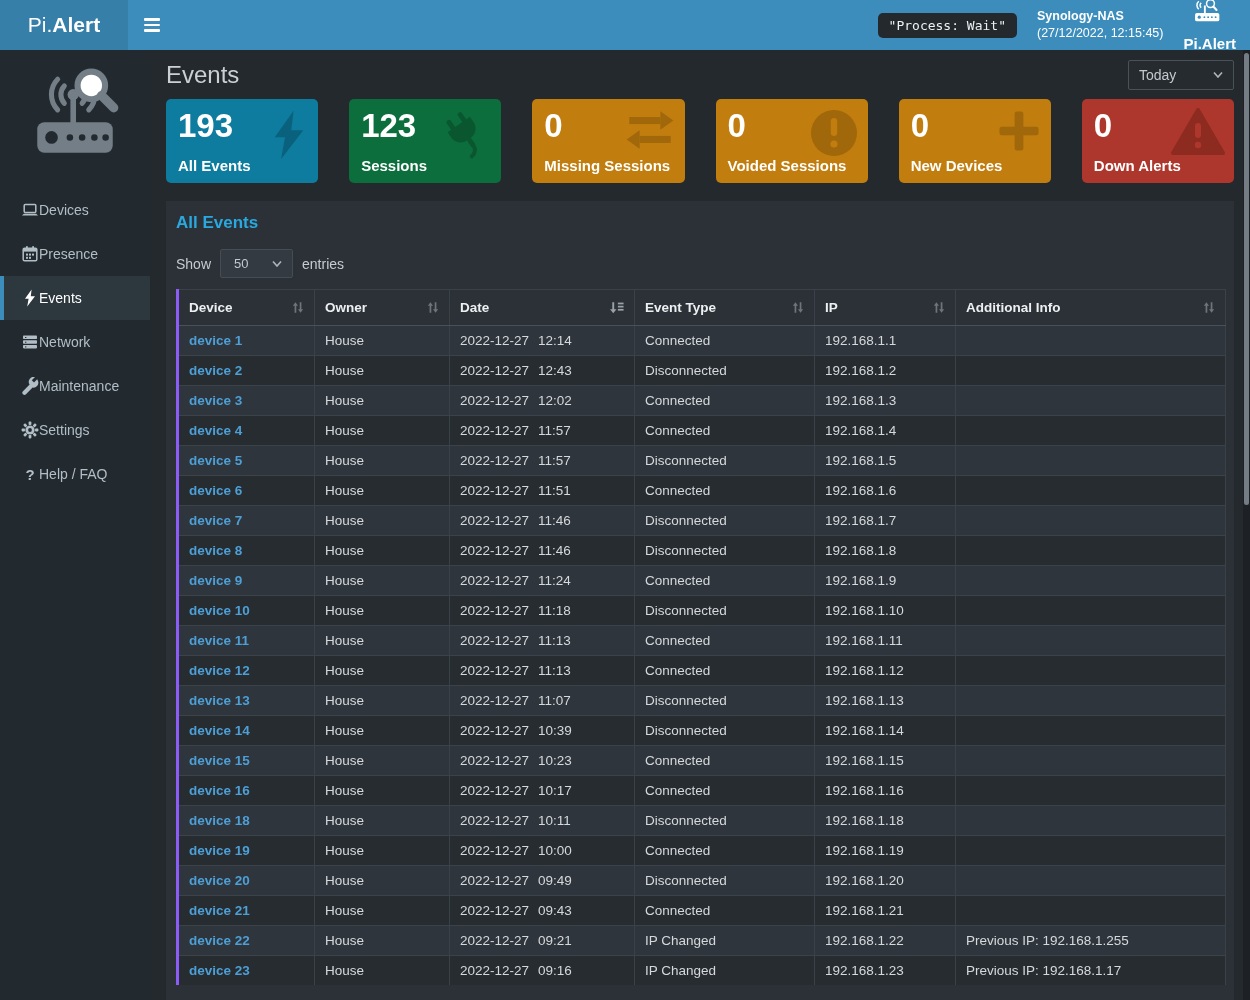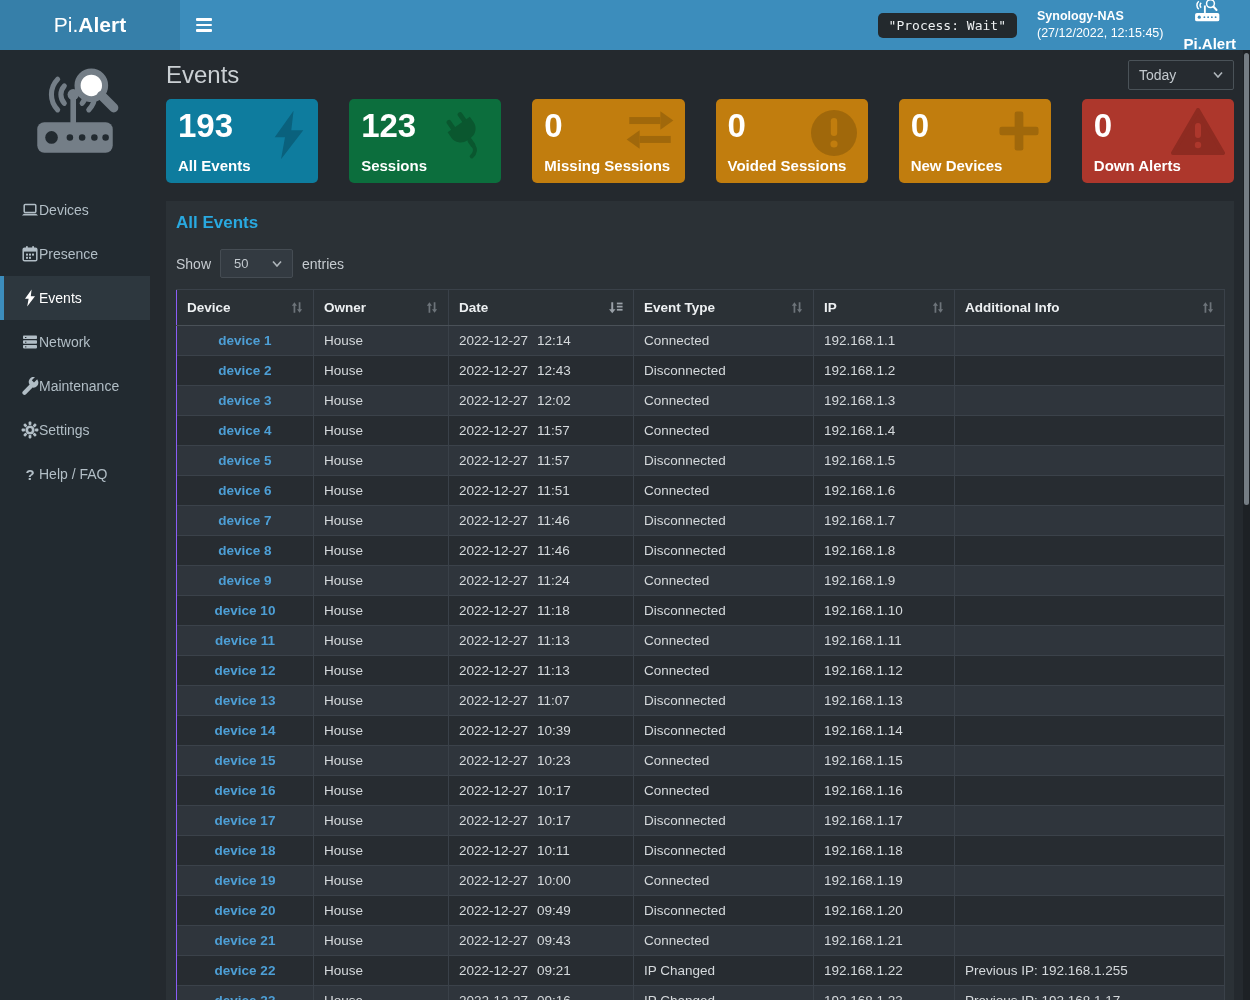--- a/index.html
+++ b/index.html
@@ -1,21 +1,21 @@
 <!DOCTYPE html>
 <html><head>
 <meta charset="utf-8">
 <style>
   * { margin:0; padding:0; box-sizing:border-box; }
   html,body { width:1250px; height:1000px; overflow:hidden; }
   body { position:relative; background:#24292e; font-family:"Liberation Sans", sans-serif; }
 
   
   .navbar { position:absolute; top:0; left:0; width:1250px; height:50px; background:#3c8dbc; display:flex; z-index:5; }
-  .brand { width:180px; height:50px; background:#367fa9; color:#fff; font-size:21px; display:flex; align-items:center; justify-content:center; }
+  .brand { width:128px; height:50px; background:#367fa9; color:#fff; font-size:21px; display:flex; align-items:center; justify-content:center; }
   .brand b { font-weight:bold; }
   .nav-main { flex:1; display:flex; align-items:center; justify-content:space-between; padding:0 12px 0 6px; }
   .hamburger { width:36px; height:36px; display:flex; flex-direction:column; justify-content:center; gap:3px; padding-left:10px; cursor:pointer; }
   .hamburger i { display:block; width:16px; height:2.5px; background:#fff; border-radius:1px; }
   .nav-right { display:flex; align-items:center; gap:20px; }
   .proc-badge { background:#23292d; color:#eef1f2; font-family:"DejaVu Sans Mono", monospace; font-size:13px; padding:5px 11px; border-radius:5px; letter-spacing:0; }
   .nas-info { color:#fff; font-size:12.5px; line-height:1.38; }
   .nas-info .nm { font-weight:bold; }
   .nav-app { display:flex; align-items:center; gap:9px; color:#fff; font-size:15px; font-weight:bold; padding-right:2px;flex-direction:column; }
 
@@ -53,21 +53,21 @@
   .tbl-controls { display:flex; justify-content:space-between; align-items:center; margin-bottom:11px; font-size:14px; color:#c6cbd0; }
   .ctl-left, .ctl-right { display:flex; align-items:center; gap:9px; }
   .len-select { width:73px; height:29px; background:#333a41; border:1px solid #454c53; padding:0 10px 0 13px; font-size:13px; }
   .search-input { width:167px; height:28px; background:#3c434a; border:1px solid #454c53; border-radius:3px; color:#d6dadd; font-size:13px; padding:0 8px; outline:none; font-family:"Liberation Sans", sans-serif; }
 
   
   table.events { width:100%; border-collapse:collapse; table-layout:fixed; font-size:13.5px; color:#d5d9dc; }
   th { text-align:left; font-weight:bold; color:#edf0f2; padding:0; border-bottom:1px solid #4a5158; border-top:1px solid #3a4149; cursor:pointer; }
   th .th-in { display:flex; align-items:center; justify-content:space-between; padding:10px 10px; }
   th + th, td + td { border-left:1px solid #3a4149; }
-  th:first-child, td:first-child { border-left:1px solid #8b5cf6;text-align:center; }
+  th:first-child, td:first-child { border-left:3px solid #8b5cf6; }
   th:last-child, td:last-child { border-right:1px solid #3a4149; }
   td { padding:7px 10px; border-top:1px solid #3b424a; white-space:nowrap; overflow:hidden; }
   tbody tr:nth-child(odd) { background:#2f353c; }
   tbody tr:nth-child(even) { background:#272c31; }
   a.devlink { color:#4d9fd6; font-weight:bold; text-decoration:none; cursor:pointer; }
   .t-time { margin-left:9px; }
   .sort-ic { flex:0 0 auto; opacity:.6; }
   .sort-ic.on { opacity:.85; }
 
   
@@ -541,28 +541,20 @@
 
           <tr>
             <td><a class="devlink">device 16</a></td>
             <td>House</td>
             <td><span>2022-12-27</span><span class="t-time">10:17</span></td>
             <td>Connected</td>
             <td>192.168.1.16</td>
             <td></td>
           </tr>
 
-          <tr>
-            <td><a class="devlink">device 17</a></td>
-            <td>House</td>
-            <td><span>2022-12-27</span><span class="t-time">10:17</span></td>
-            <td>Disconnected</td>
-            <td>192.168.1.17</td>
-            <td></td>
-          </tr>
 
           <tr>
             <td><a class="devlink">device 18</a></td>
             <td>House</td>
             <td><span>2022-12-27</span><span class="t-time">10:11</span></td>
             <td>Disconnected</td>
             <td>192.168.1.18</td>
             <td></td>
           </tr>
 

